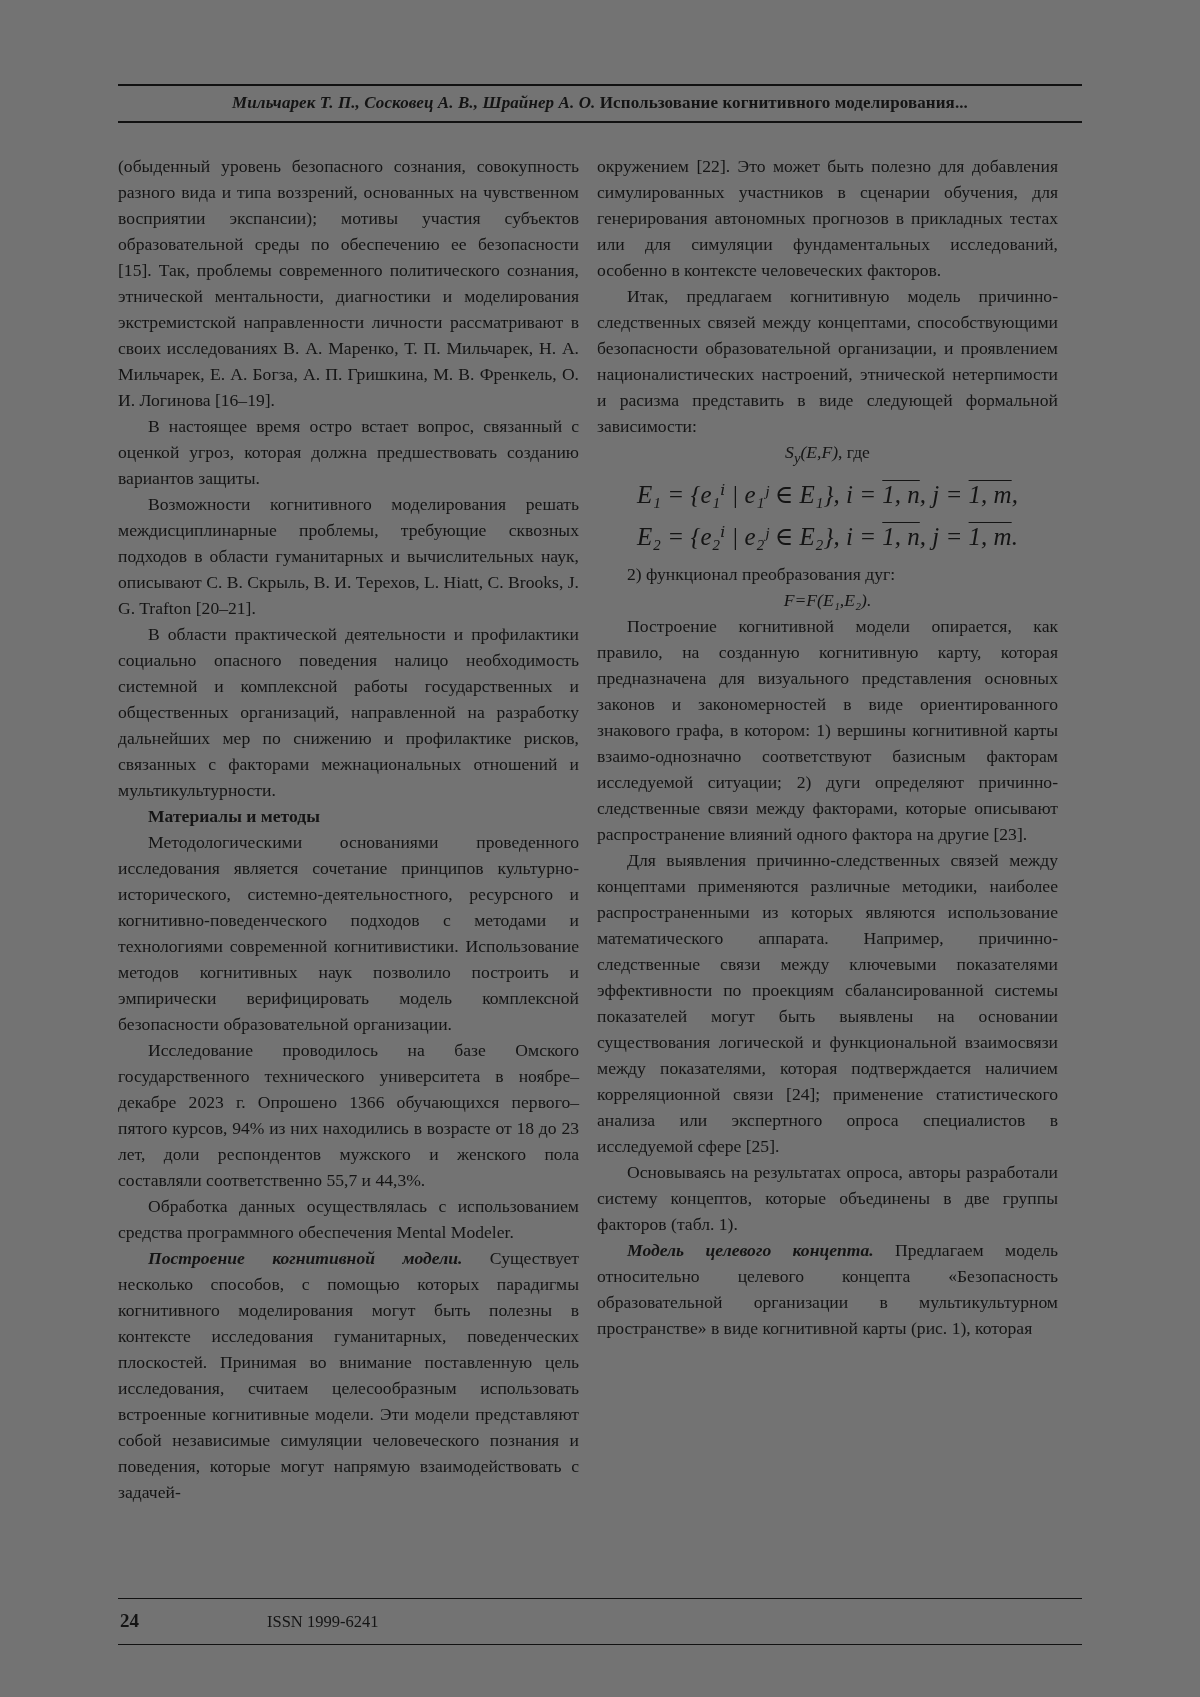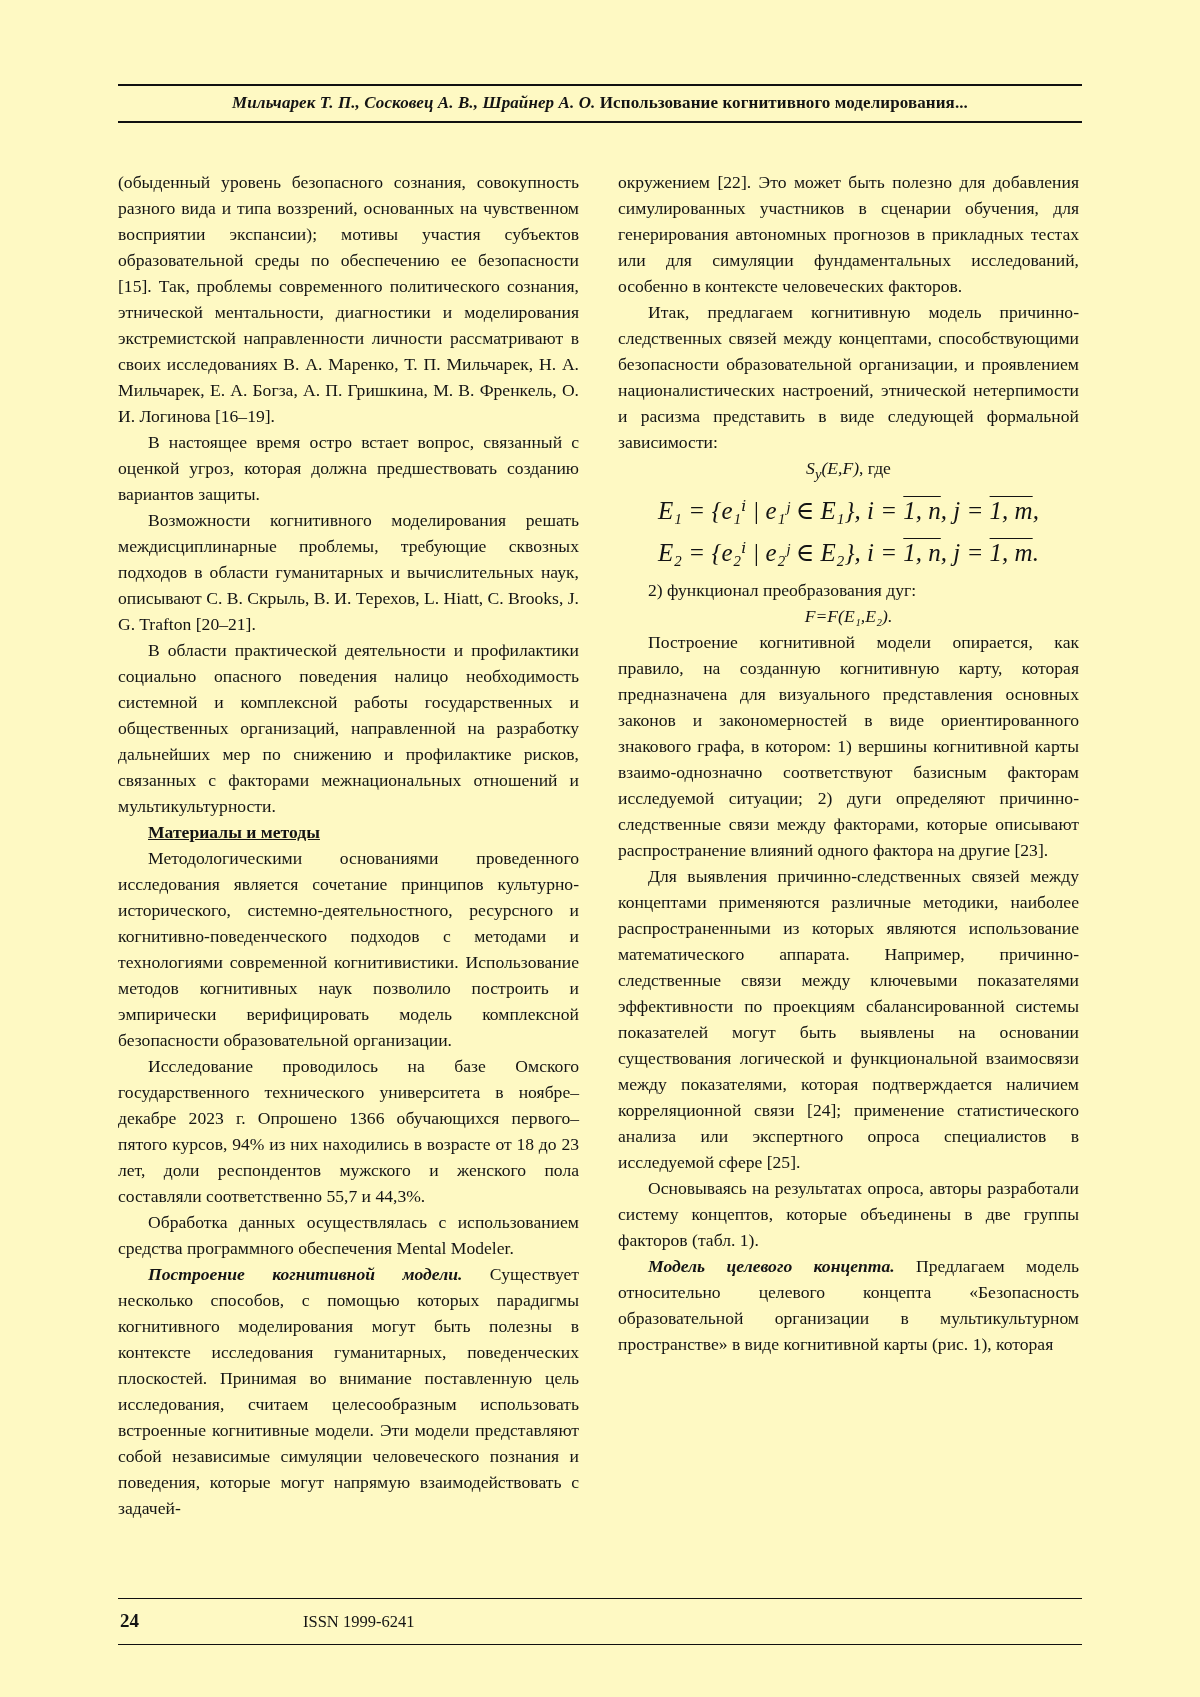--- a/index.html
+++ b/index.html
@@ -1,21 +1,21 @@
 <!DOCTYPE html>
 <html lang="ru"><head>
 <meta charset="utf-8">
 <style>
   html, body { margin: 0; padding: 0; background: #e8e8e8; }
   .page {
     position: relative;
     width: 1200px;
     height: 1697px;
     margin: 0 auto;
-    background: #fef9c3;
+    background: #737373;
     font-family: "Liberation Serif", "DejaVu Serif", serif;
     color: #141414;
     overflow: hidden;
   }
   .content { padding: 0 118px; }
 
   
   .running-head {
     margin-top: 84px;
     border-top: 2px solid #111;
@@ -24,32 +24,32 @@
     text-align: center;
     font-size: 17px;
     font-weight: bold;
     letter-spacing: 0.1px;
   }
   .running-head .authors { font-style: italic; }
 
   
   .columns {
     display: flex;
-    gap: 39px;
-    margin-top: 46px;
+    gap: 18px;
+    margin-top: 30px;
   }
   .col {
     width: 461px;
     font-size: 17.6px;
     line-height: 26px;
     text-align: justify;
   }
   .col p { margin: 0; text-indent: 30px; }
   .col p.noindent { text-indent: 0; }
-  .col p.bold-head { font-weight: bold; text-decoration: underline; }
+  .col p.bold-head { font-weight: bold; }
   .lead-run-in { font-weight: bold; font-style: italic; }
   .mathvar { font-style: italic; }
 
   
   .formula-line {
     text-align: center;
     text-indent: 0 !important;
     margin: 2px 0;
     font-style: italic;
   }
@@ -71,21 +71,20 @@
     position: absolute;
     left: 118px;
     right: 118px;
     bottom: 52px;
     border-top: 1.5px solid #111;
     border-bottom: 1.5px solid #111;
     padding: 11px 2px 12px 2px;
     display: flex;
     align-items: baseline;
     font-size: 16.5px;
-    gap: 36px;
   }
   .footer .pageno { font-weight: bold; font-size: 19px; width: 110px; }
   .footer .issn { width: 250px; margin-left: 37px; }
   .footer .journal { flex: 1; text-align: right; }
 </style>
 </head>
 <body>
 
 <div class="page">
   <div class="content">

